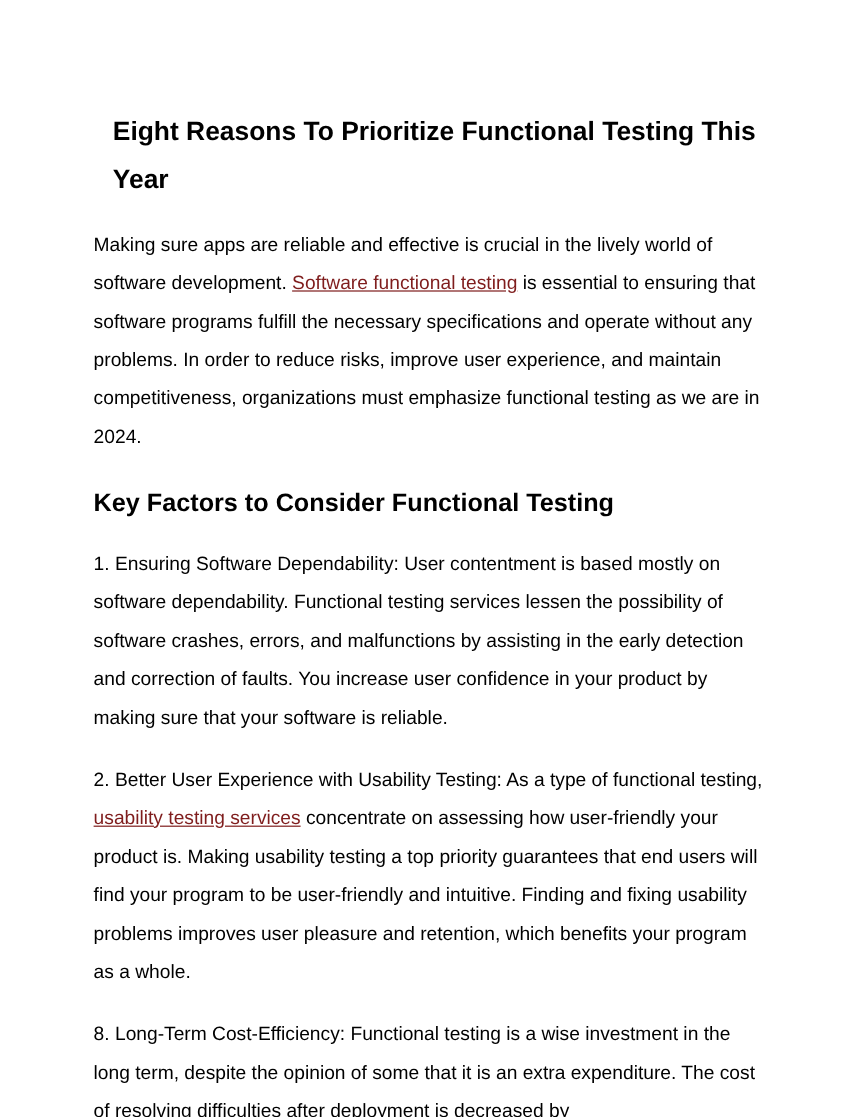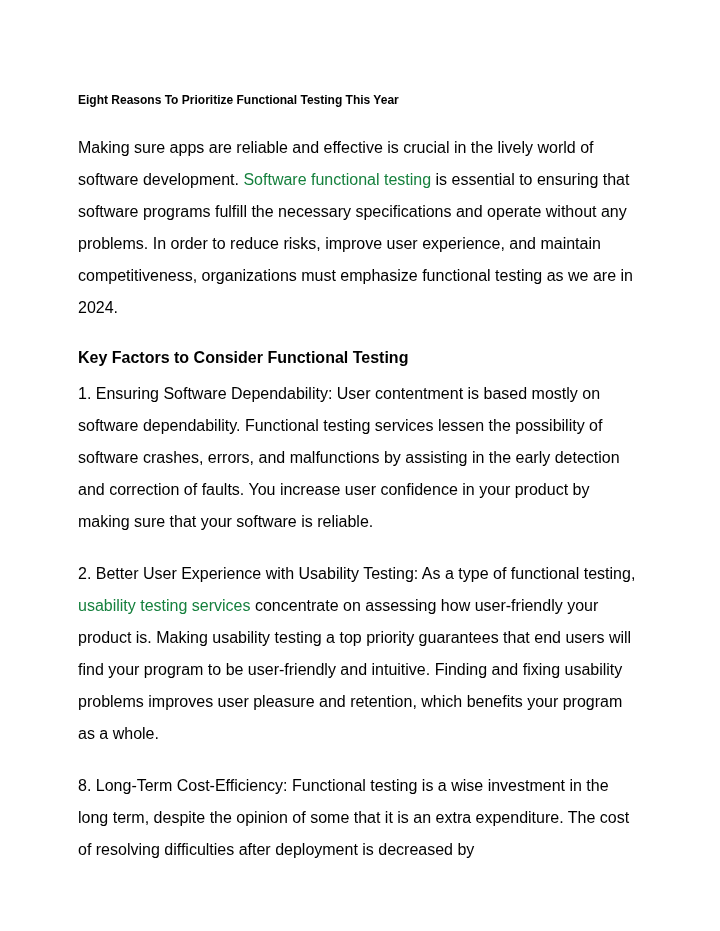--- a/index.html
+++ b/index.html
@@ -6,38 +6,40 @@
     body {
       width: 720px;
       height: 931px;
       background: #ffffff;
       font-family: Arial, Helvetica, sans-serif;
       color: #000000;
       padding: 90px 78px 0 78px;
       overflow: hidden;
     }
     .title {
-      font-size: 12px;
+      font-size: 22px;
       font-weight: bold;
       line-height: 1.8;
       margin-bottom: 20px;
+      margin-left: 16px;
     }
     .para {
       font-size: 16px;
       line-height: 2.0;
       margin-bottom: 20px;
     }
     .subhead {
-      font-size: 16px;
+      font-size: 21px;
       font-weight: bold;
       line-height: 1.8;
-      margin-bottom: 6px;
+      margin-bottom: 16px;
     }
     a.link {
-      color: #15803d;
+      color: #7f1d1d;
+      text-decoration: underline;
     }
   </style>
 </head>
 <body>
 
 <div class="title">Eight Reasons To Prioritize Functional Testing This Year</div>
 
 <div class="para">
   <span>Making sure apps are reliable and effective is crucial in the lively world of software development. </span><a class="link">Software functional testing</a><span> is essential to ensuring that software programs fulfill the necessary specifications and operate without any problems. In order to reduce risks, improve user experience, and maintain competitiveness, organizations must emphasize functional testing as we are in 2024.</span>
 </div>

